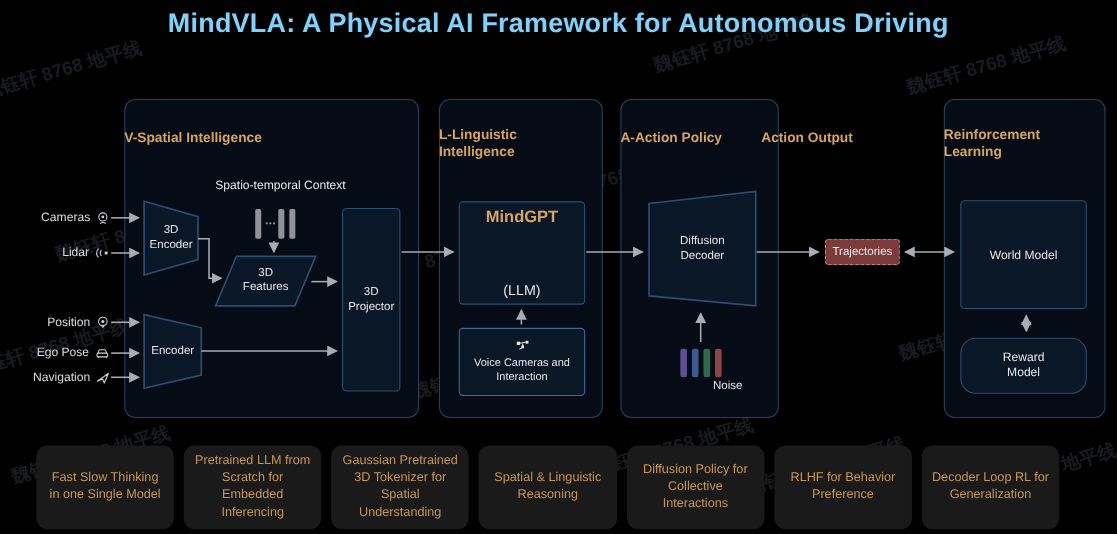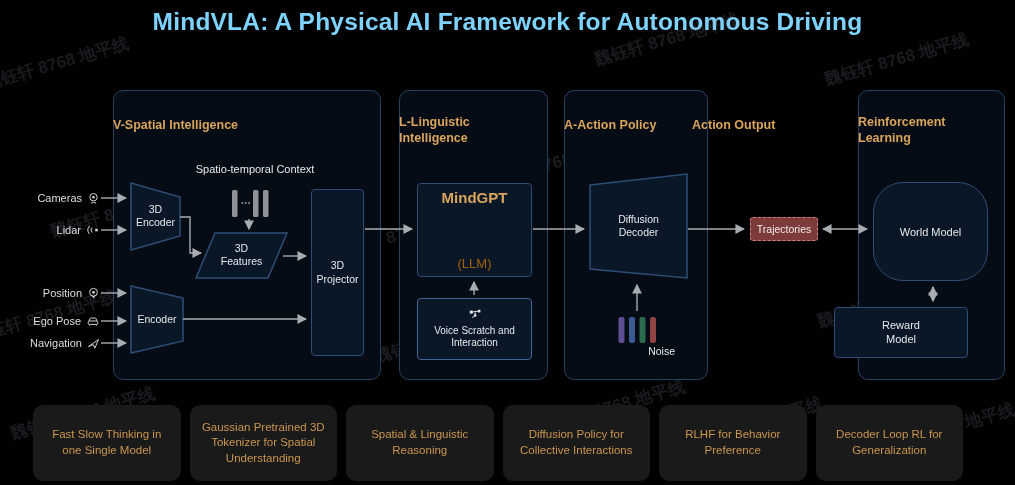--- a/index.html
+++ b/index.html
@@ -29,24 +29,24 @@
   #overlay{position:absolute;left:0;top:0;pointer-events:none;}
   .shape{fill:#0a1727;stroke:var(--box-border,#2e4d74);stroke-width:1.5;}
   .arrow{stroke:var(--arrow,#a8adb3);stroke-width:1.4;fill:none;}
   
   .node{position:absolute;background:#0a1727;border:1.5px solid var(--box-border,#2e4d74);
         border-radius:4px;box-sizing:border-box;display:flex;flex-direction:column;
         align-items:center;justify-content:center;text-align:center;}
   #projector-box{left:311px;top:189px;width:53px;height:167px;font-size:10.5px;line-height:1.25;white-space:pre-line;}
   #mindgpt-box{left:417px;top:183px;width:115px;height:94px;gap:48px;}
   #mindgpt-box .big{font-size:15px;font-weight:700;color:var(--accent,#d9a45c);}
-  #mindgpt-box .sub{font-size:13px;color:#a16207;margin-top:2px;}
+  #mindgpt-box .sub{font-size:13px;color:#e5e5e5;margin-top:2px;}
   #voice-box{left:417px;top:298px;width:115px;height:62px;border-color:#3f6695;font-size:10px;line-height:1.25;white-space:pre-line;gap:3px;}
-  #world-box{left:873px;top:182px;width:115px;height:99px;font-size:11px;border-radius:30px;}
-  #reward-box{left:834px;top:307px;width:134px;height:51px;font-size:11px;line-height:1.25;white-space:pre-line;}
+  #world-box{left:873px;top:182px;width:115px;height:99px;font-size:11px;}
+  #reward-box{left:873px;top:307px;width:115px;height:51px;font-size:11px;line-height:1.25;white-space:pre-line;border-radius:14px;}
   #traj-box{left:750px;top:217px;width:68px;height:24px;background:var(--trajectories-bg,#7c3a3a);
             border:1.5px dashed #c98383;border-radius:3px;font-size:10.5px;color:#f3eaea;}
   
   .shape-label{position:absolute;color:#e6e8ea;font-size:10.5px;line-height:1.25;
                text-align:center;white-space:pre-line;}
   #lbl-enc3d{left:131px;top:203px;width:49px;}
   #lbl-encoder{left:131px;top:313px;width:52px;}
   #lbl-features{left:203px;top:242px;width:77px;}
   #lbl-diffusion{left:596px;top:213px;width:85px;}
   #lbl-spatio{left:180px;top:163px;width:150px;text-align:center;font-size:11px;}
@@ -167,21 +167,21 @@
 
   <div class="node" id="voice-box">
     <span class="icn">
       <svg width="14" height="13" viewBox="0 0 14 13">
         <path d="M4.5,3 L9.8,2.2 M7.2,5.6 L7.2,3.4 M4.2,8.6 L6.4,7.2" stroke="#e6e8ea" fill="none"></path>
         <rect x="1.8" y="1.6" width="3" height="3" fill="#e6e8ea"></rect>
         <rect x="9.8" y="0.8" width="2.6" height="2.6" fill="#e6e8ea"></rect>
         <rect x="6" y="5.2" width="2.4" height="2.4" fill="#e6e8ea"></rect>
       </svg>
     </span>
-    <span style="white-space:pre-line">Voice Scratch and
+    <span style="white-space:pre-line">Voice Cameras and
 Interaction</span>
   </div>
 
   <div class="node" id="traj-box">
     <span>Trajectories</span>
   </div>
 
   <div class="node" id="world-box">
     <span>World Model</span>
   </div>
@@ -235,20 +235,21 @@
     <span>Navigation</span>
     <span class="icn">
       <svg width="13" height="13" viewBox="0 0 13 13">
         <path d="M1.5,9.5 L11.5,2.5 L7.8,11.2 L6.2,7.6 Z" fill="none" stroke="#cfd3d6" stroke-linejoin="round"></path>
       </svg>
     </span>
   </div>
 
   <div id="cards">
     <div class="card">Fast Slow Thinking in one Single Model</div>
+    <div class="card">Pretrained LLM from Scratch for Embedded Inferencing</div>
     <div class="card">Gaussian Pretrained 3D Tokenizer for Spatial Understanding</div>
     <div class="card">Spatial &amp; Linguistic Reasoning</div>
     <div class="card">Diffusion Policy for Collective Interactions</div>
     <div class="card">RLHF for Behavior Preference</div>
     <div class="card">Decoder Loop RL for Generalization</div>
   </div>
 
 </div>
 
 </body></html>

